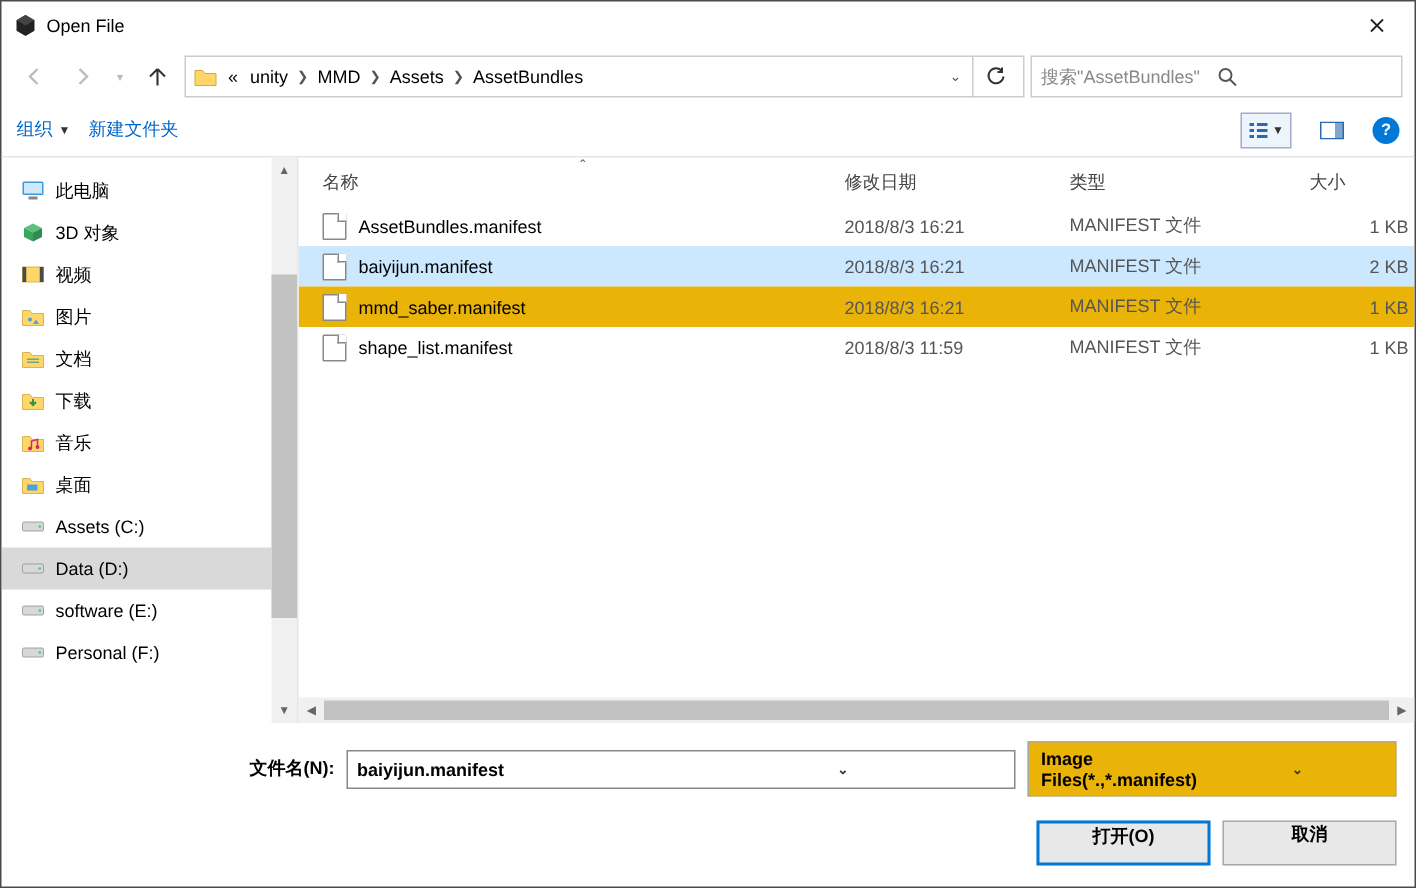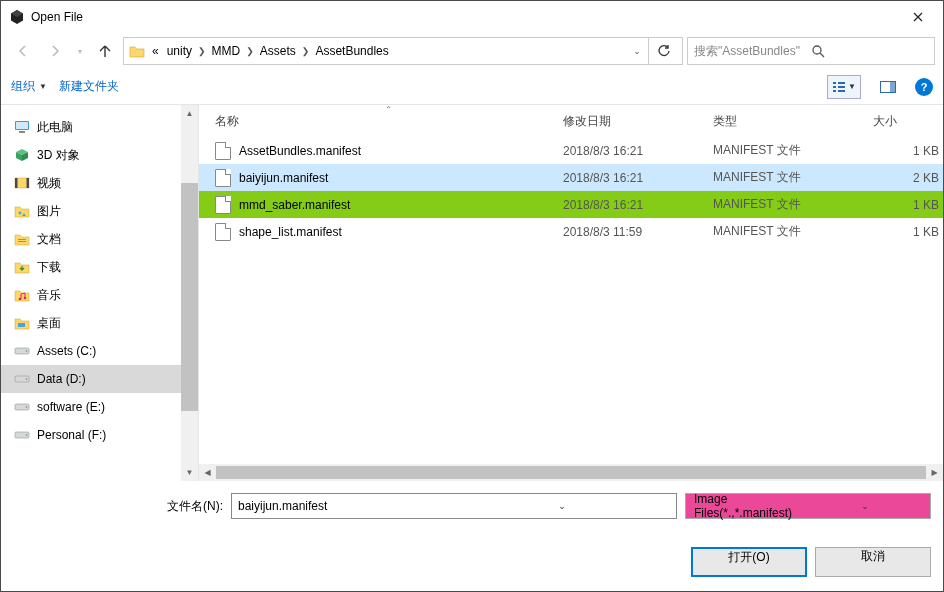--- a/index.html
+++ b/index.html
@@ -49,39 +49,39 @@
 .col-name { flex: 1; display:flex; align-items:center; gap:6px; }
 .col-date { width: 150px; }
 .col-type { width: 160px; }
 .col-size { width: 70px; text-align: right; padding-right: 16px; }
 .sort-ind { position: absolute; left: 50%; top: 0; transform: translateX(-50%); font-size: 8px; color: #666; }
 .col-headers > div { position: relative; height: 100%; display: flex; align-items: center; border-right: 1px solid transparent; }
 
 .file-rows { flex: 1; overflow: auto; }
 .file-row { height: 27px; display: flex; align-items: center; padding-left: 16px; }
 .file-row.selected { background: #cce8ff; }
-.file-row.hover { background: #84cc16; }
+.file-row.hover { background: #eab308; }
 .file-row .fname { flex: 1; display: flex; align-items: center; gap: 8px; }
 .file-row .fdate { width: 150px; color: #555; }
 .file-row .ftype { width: 160px; color: #555; }
 .file-row .fsize { width: 70px; text-align: right; padding-right: 4px; color: #555; }
 .file-glyph { width: 16px; height: 18px; border: 1px solid #888; border-radius: 1px; background: #fff; position: relative; }
 .file-glyph::after { content:""; position:absolute; right:-1px; top:-1px; width:5px; height:5px; background:#fff; border-left:1px solid #888; border-bottom:1px solid #888; }
 
 .hscroll { height: 17px; background: #f0f0f0; display: flex; }
 .hscroll .arr { width: 17px; display:flex; align-items:center; justify-content:center; font-size:8px; color:#666; }
 .hscroll .thumb { flex:1; background:#c2c2c2; margin:2px 0; }
 
-.footer { padding: 12px 12px 14px 12px; display:flex; flex-direction:column; gap:28px; }
+.footer { padding: 12px 12px 14px 12px; display:flex; flex-direction:column; gap:16px;font-weight:bold; }
 .fn-row { display:flex; align-items:center; gap:8px; }
 .fn-label { width: 210px; text-align: right; }
 .fn-field { flex:1; height:26px; border:1px solid #888; display:flex; align-items:center; padding:0 6px; background:#fff; }
 .fn-field span { flex:1; }
 .fn-drop { width:18px; font-size:9px; color:#333; display:flex; justify-content:center; }
-.filter { width: 246px; height:26px; border:1px solid #aaa; background:#ec4899; display:flex; align-items:center; padding:0 8px; }
+.filter { width: 246px; height:37px; border:1px solid #aaa; background:#eab308; display:flex; align-items:center; padding:0 8px; }
 .filter span { flex:1; }
 .btn-row { display:flex; justify-content:flex-end; gap:8px; }
 .btn { width: 116px; height: 30px; border:1px solid #aaa; background:#e8e8e8; display:flex; align-items:flex-start; justify-content:center; }
 .btn.primary { border:2px solid #0078d7; background:#e8e8e8; }
 
 svg { display:block; }
 </style>
 </head>
 <body>
 

